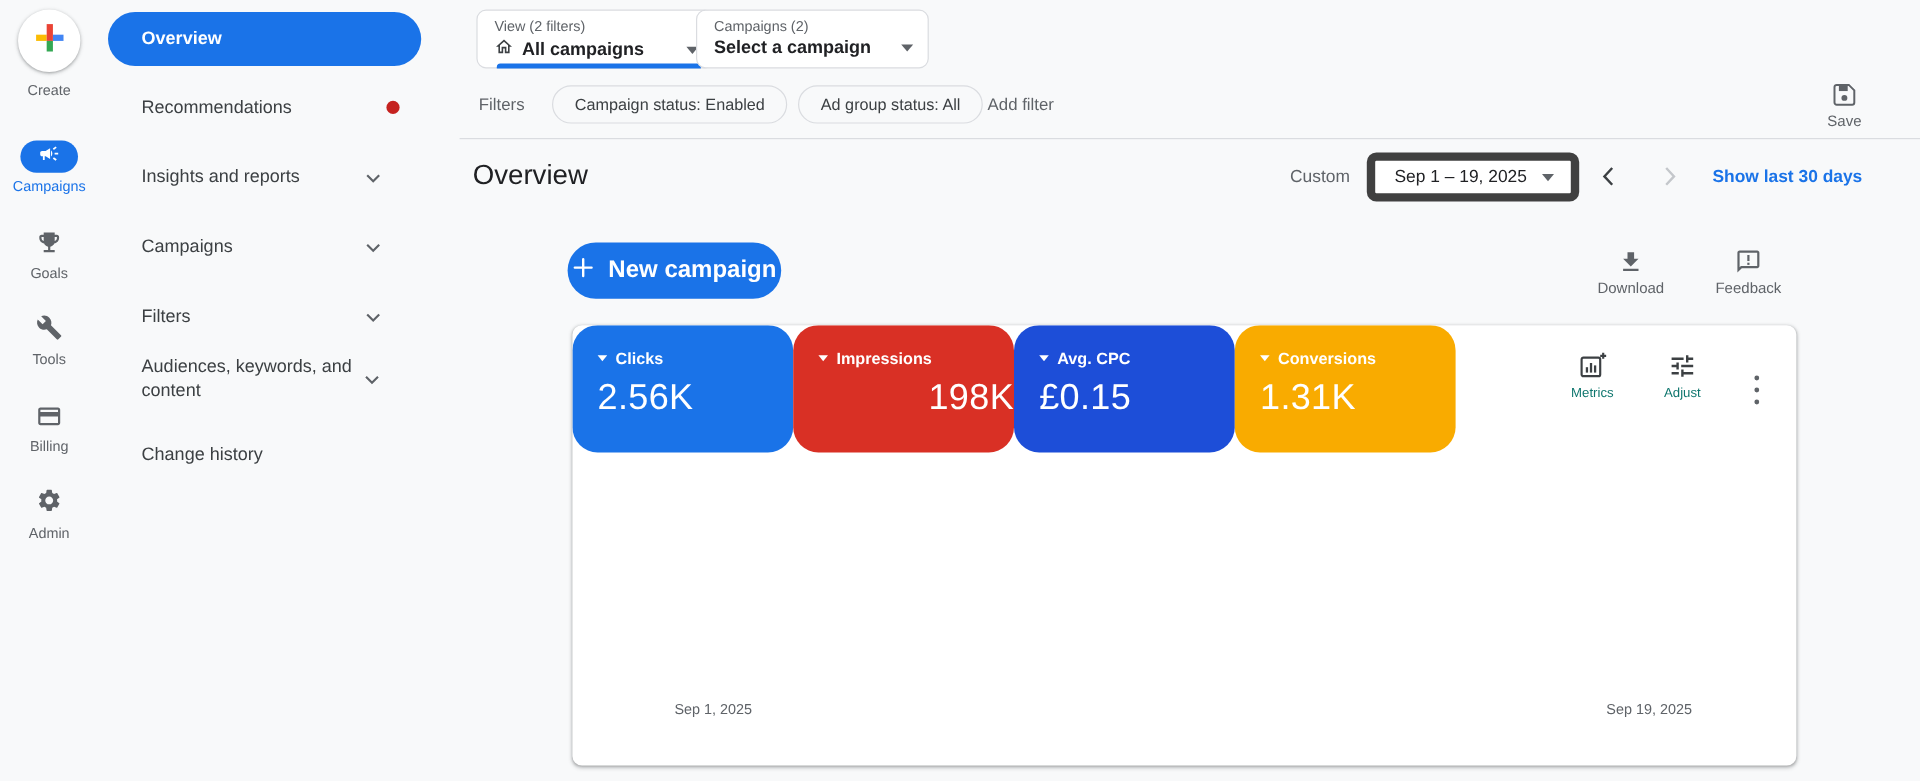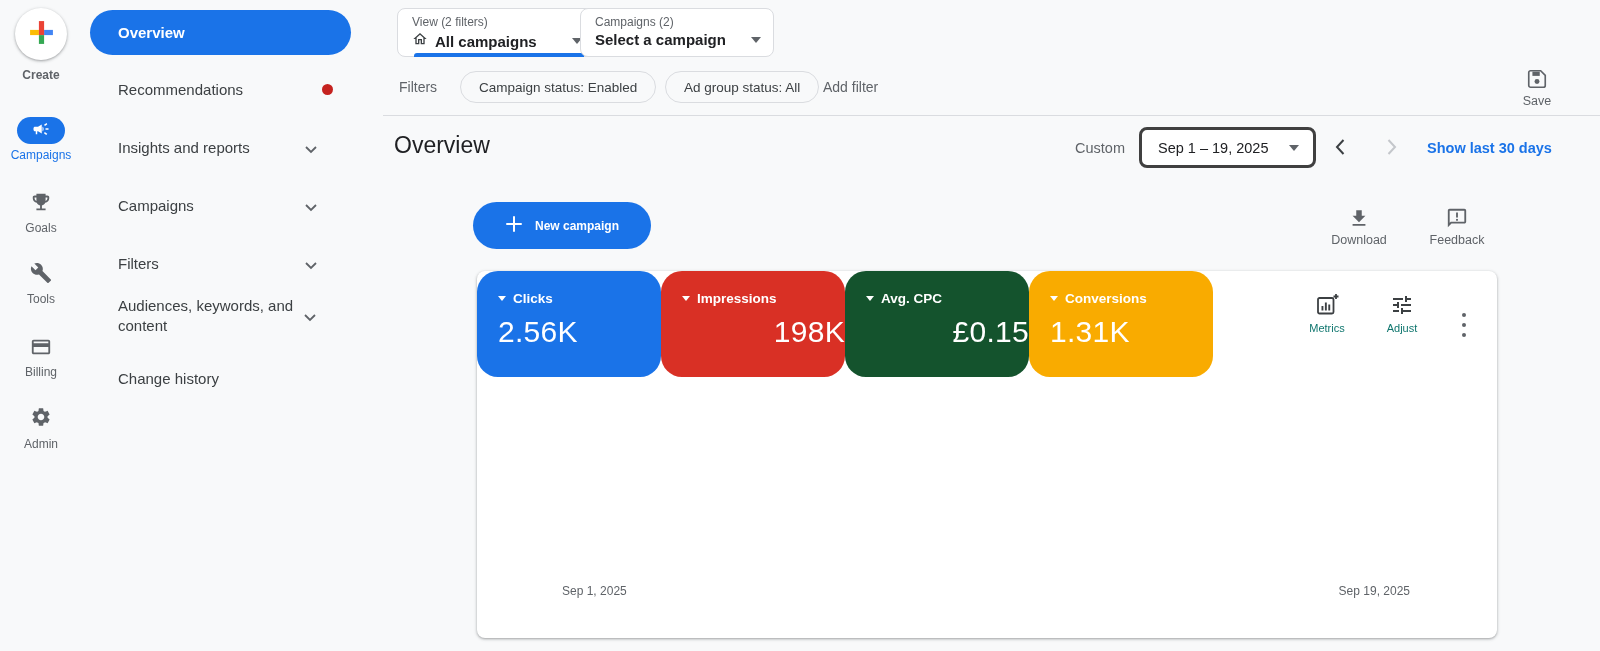--- a/index.html
+++ b/index.html
@@ -35,29 +35,29 @@
 
   
   .filters-label { position:absolute; left:399px; top:79px; font-size:14px; color:#5f6368; }
   .chip { position:absolute; top:71px; height:32px; border:1px solid #dadce0; border-radius:16px; background:#f8f9fa;
     font-size:13.5px; font-weight:400; color:#3c4043; display:flex; align-items:center; padding:0 18px; cursor:pointer; }
   .add-filter { position:absolute; left:823px; top:79px; font-size:14px; color:#5f6368; cursor:pointer; }
 
   
   .page-title { position:absolute; left:394px; top:132px; font-size:23px; color:#202124; }
   .custom-lbl { position:absolute; left:1075px; top:140px; font-size:14.5px; color:#5f6368; }
-  .date-box { position:absolute; left:1139px; top:127px; width:177px; height:41px; background:#fff; border:3px solid #404040; border-radius:8px;
+  .date-box { position:absolute; left:1139px; top:127px; width:177px; height:41px; background:#fff; border:7px solid #404040; border-radius:8px;
     display:flex; align-items:center; justify-content:space-between; padding:0 14px 0 16px; cursor:pointer; }
   .date-box .val { font-size:14.5px; color:#202124; }
   .nav-arrow { position:absolute; top:135px; width:24px; height:24px; cursor:pointer; }
   .show-last { position:absolute; left:1427px; top:140px; font-size:14.5px; font-weight:600; color:#1a73e8; cursor:pointer; }
 
   
   .new-campaign { position:absolute; left:473px; top:202px; width:178px; height:47px; background:#1a73e8; border-radius:24px;
-    display:flex; align-items:center; justify-content:center; gap:12px; color:#fff; font-size:12px; font-weight:600; cursor:pointer; }
+    display:flex; align-items:center; justify-content:center; gap:12px; color:#fff; font-size:20px; font-weight:600; cursor:pointer; }
   .icon-btn { position:absolute; width:80px; text-align:center; color:#5f6368; font-size:12.5px; cursor:pointer; }
   .icon-btn svg { display:block; margin:0 auto 4px; }
 
   
   .card { position:absolute; left:477px; top:271px; width:1020px; height:367px; background:#fff; border-radius:8px;
     box-shadow:0 1px 2px rgba(60,64,67,.3),0 1px 3px 1px rgba(60,64,67,.15); overflow:hidden; }
   .score-row { position:absolute; left:0; top:0; height:106px; display:flex; }
   .score { width:184px; height:106px; padding:20px 0 0 21px; color:#fff; cursor:pointer;border-radius:21px; }
   .score .srow { display:flex; align-items:center; gap:7px; }
   .score .slabel { font-size:13.5px; font-weight:600; }
@@ -77,21 +77,21 @@
   <div class="create-circle">
     <span>
       <svg width="27" height="27" viewBox="0 0 26 26">
         <rect x="2" y="10.5" width="8.5" height="5" fill="#fbbc04"></rect>
         <rect x="15.5" y="10.5" width="8.5" height="5" fill="#4285f4"></rect>
         <rect x="10.5" y="2" width="5" height="13.5" fill="#ea4335"></rect>
         <rect x="10.5" y="15.5" width="5" height="8.5" fill="#34a853"></rect>
       </svg>
     </span>
   </div>
-  <div class="rail-label" style="top:68px;font-weight:bold;">Create</div>
+  <div class="rail-label" style="top:68px;">Create</div>
 
   <div class="rail-pill">
     <span>
       <svg width="18" height="18" viewBox="0 0 24 24">
           <path fill="#fff" d="M18 11v2h4v-2h-4zm-2 6.61c.96.71 2.21 1.65 3.2 2.39.4-.53.8-1.07 1.2-1.6-.99-.74-2.24-1.68-3.2-2.4-.4.54-.8 1.08-1.2 1.61zM20.4 5.6c-.4-.53-.8-1.07-1.2-1.6-.99.74-2.24 1.68-3.2 2.4.4.53.8 1.07 1.2 1.6.96-.72 2.21-1.65 3.2-2.4zM4 9c-1.1 0-2 .9-2 2v2c0 1.1.9 2 2 2h1v4h2v-4h1l5 3V6L8 9H4zm11.5 3c0-1.33-.58-2.53-1.5-3.35v6.69c.92-.81 1.5-2.01 1.5-3.34z"></path>
         </svg>
     </span>
   </div>
   <div class="rail-label active" style="top:148px;">Campaigns</div>
 
@@ -247,21 +247,21 @@
           </div>
         <div class="svalue">2.56K</div>
       </div>
       <div class="score" style="background: rgb(217, 48, 37); text-align: right;">
         <div class="srow">
             <span class="scaret"></span>
           <span class="slabel">Impressions</span>
           </div>
         <div class="svalue">198K</div>
       </div>
-      <div class="score" style="background: #14532d; text-align: right;">
+      <div class="score" style="background: #1d4ed8;">
         <div class="srow">
             <span class="scaret"></span>
           <span class="slabel">Avg. CPC</span>
           </div>
         <div class="svalue">£0.15</div>
       </div>
       <div class="score" style="background: rgb(249, 171, 0);">
         <div class="srow">
             <span class="scaret"></span>
           <span class="slabel">Conversions</span>

